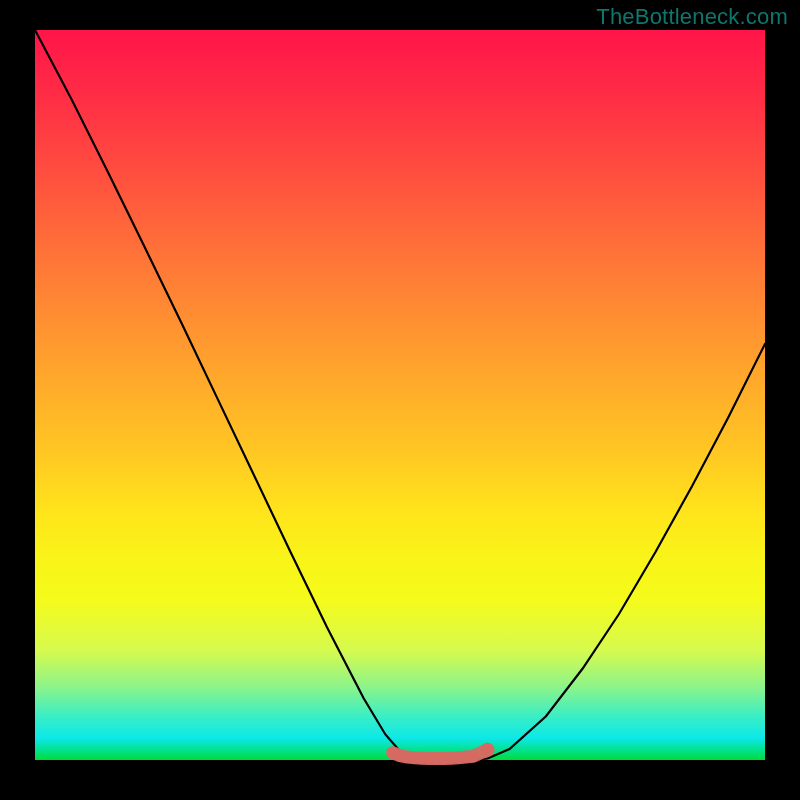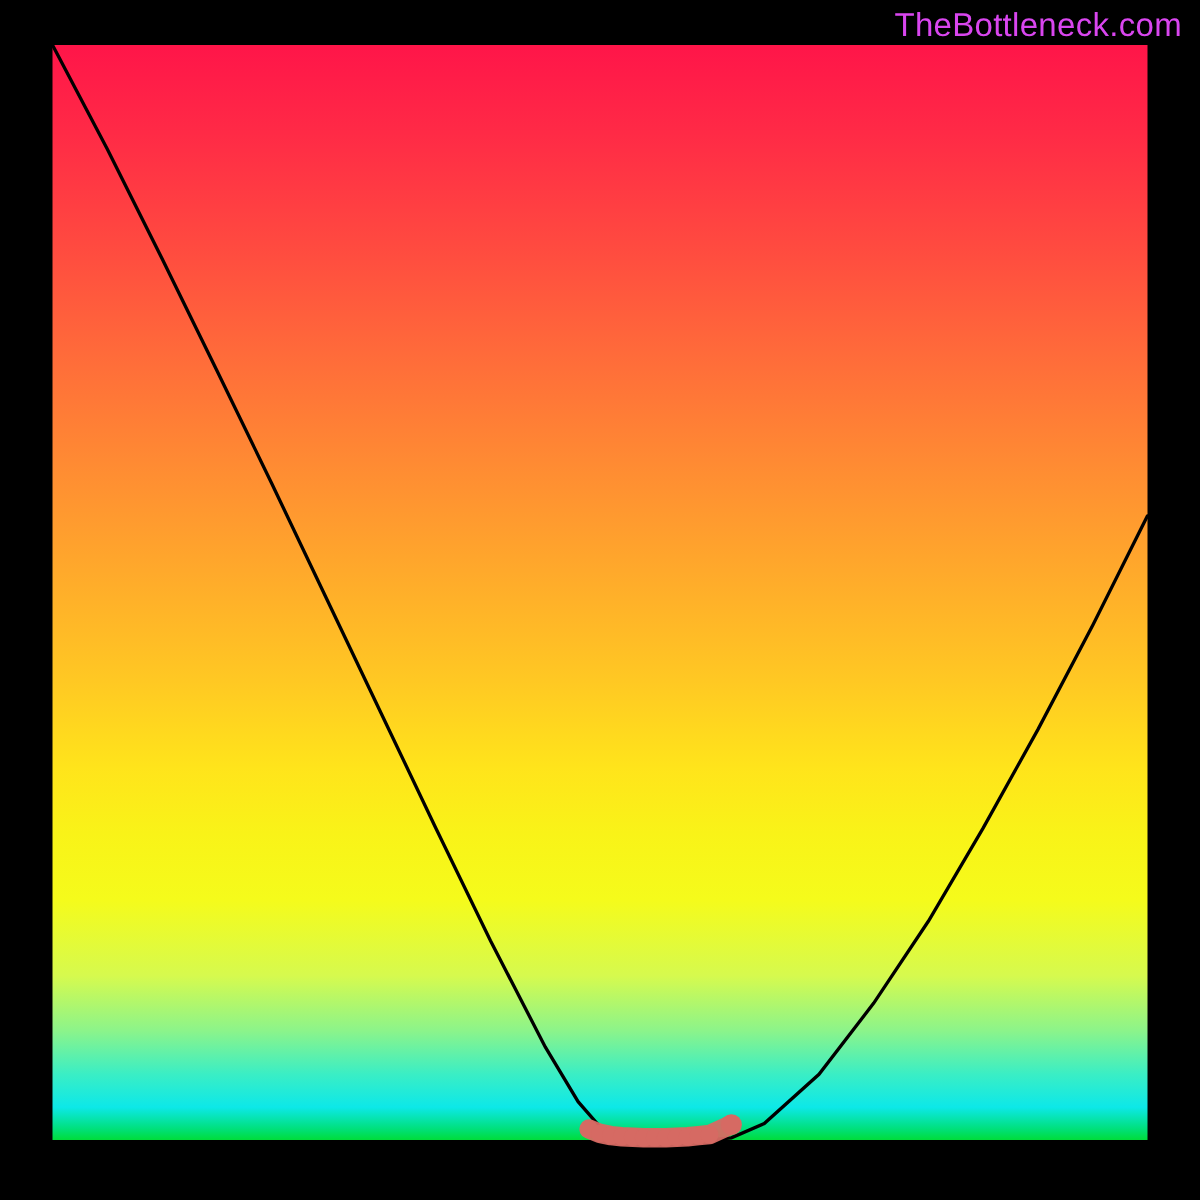--- a/index.html
+++ b/index.html
@@ -48,21 +48,21 @@
     left: 0;
     top: 0;
     width: 730px;
     height: 730px;
     overflow: visible;
   }
   .watermark {
     position: absolute;
     top: 4px;
     right: 12px;
-    color: #d946ef;
+    color: #0f766e;
     font-size: 22px;
     font-weight: 500;
     letter-spacing: 0.2px;
     user-select: none;
   }
 </style>
 </head>
 <body>
 
 <div class="frame">

